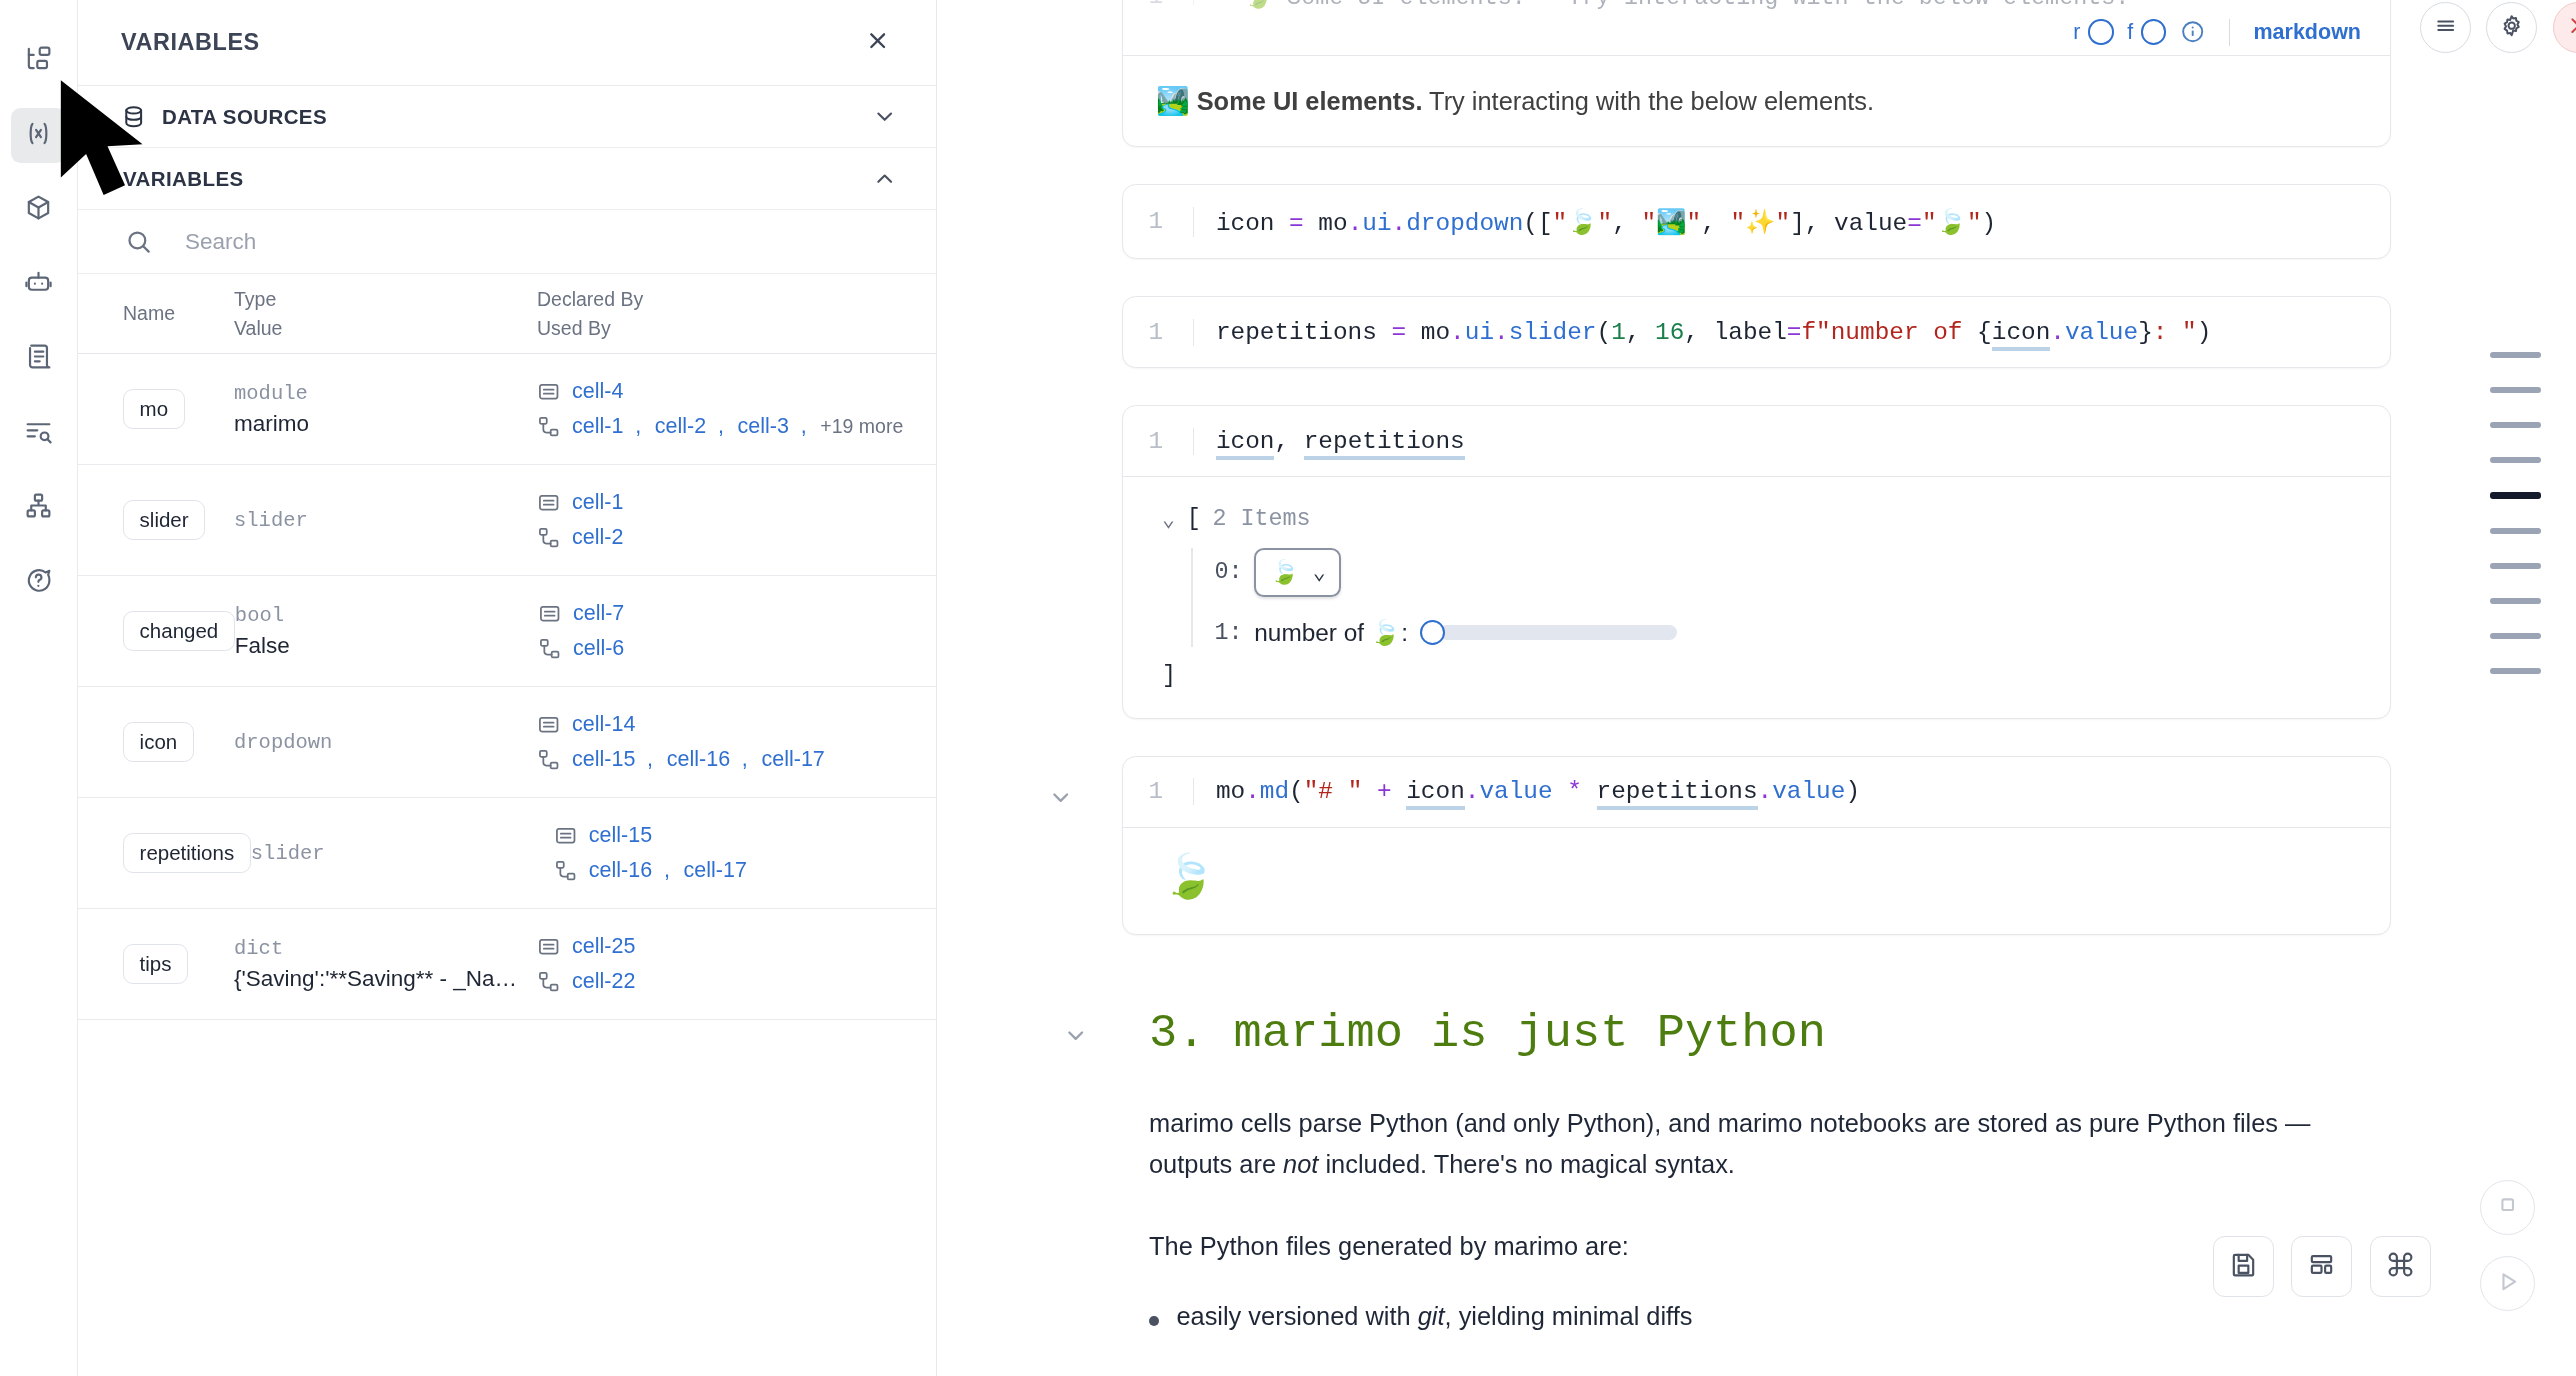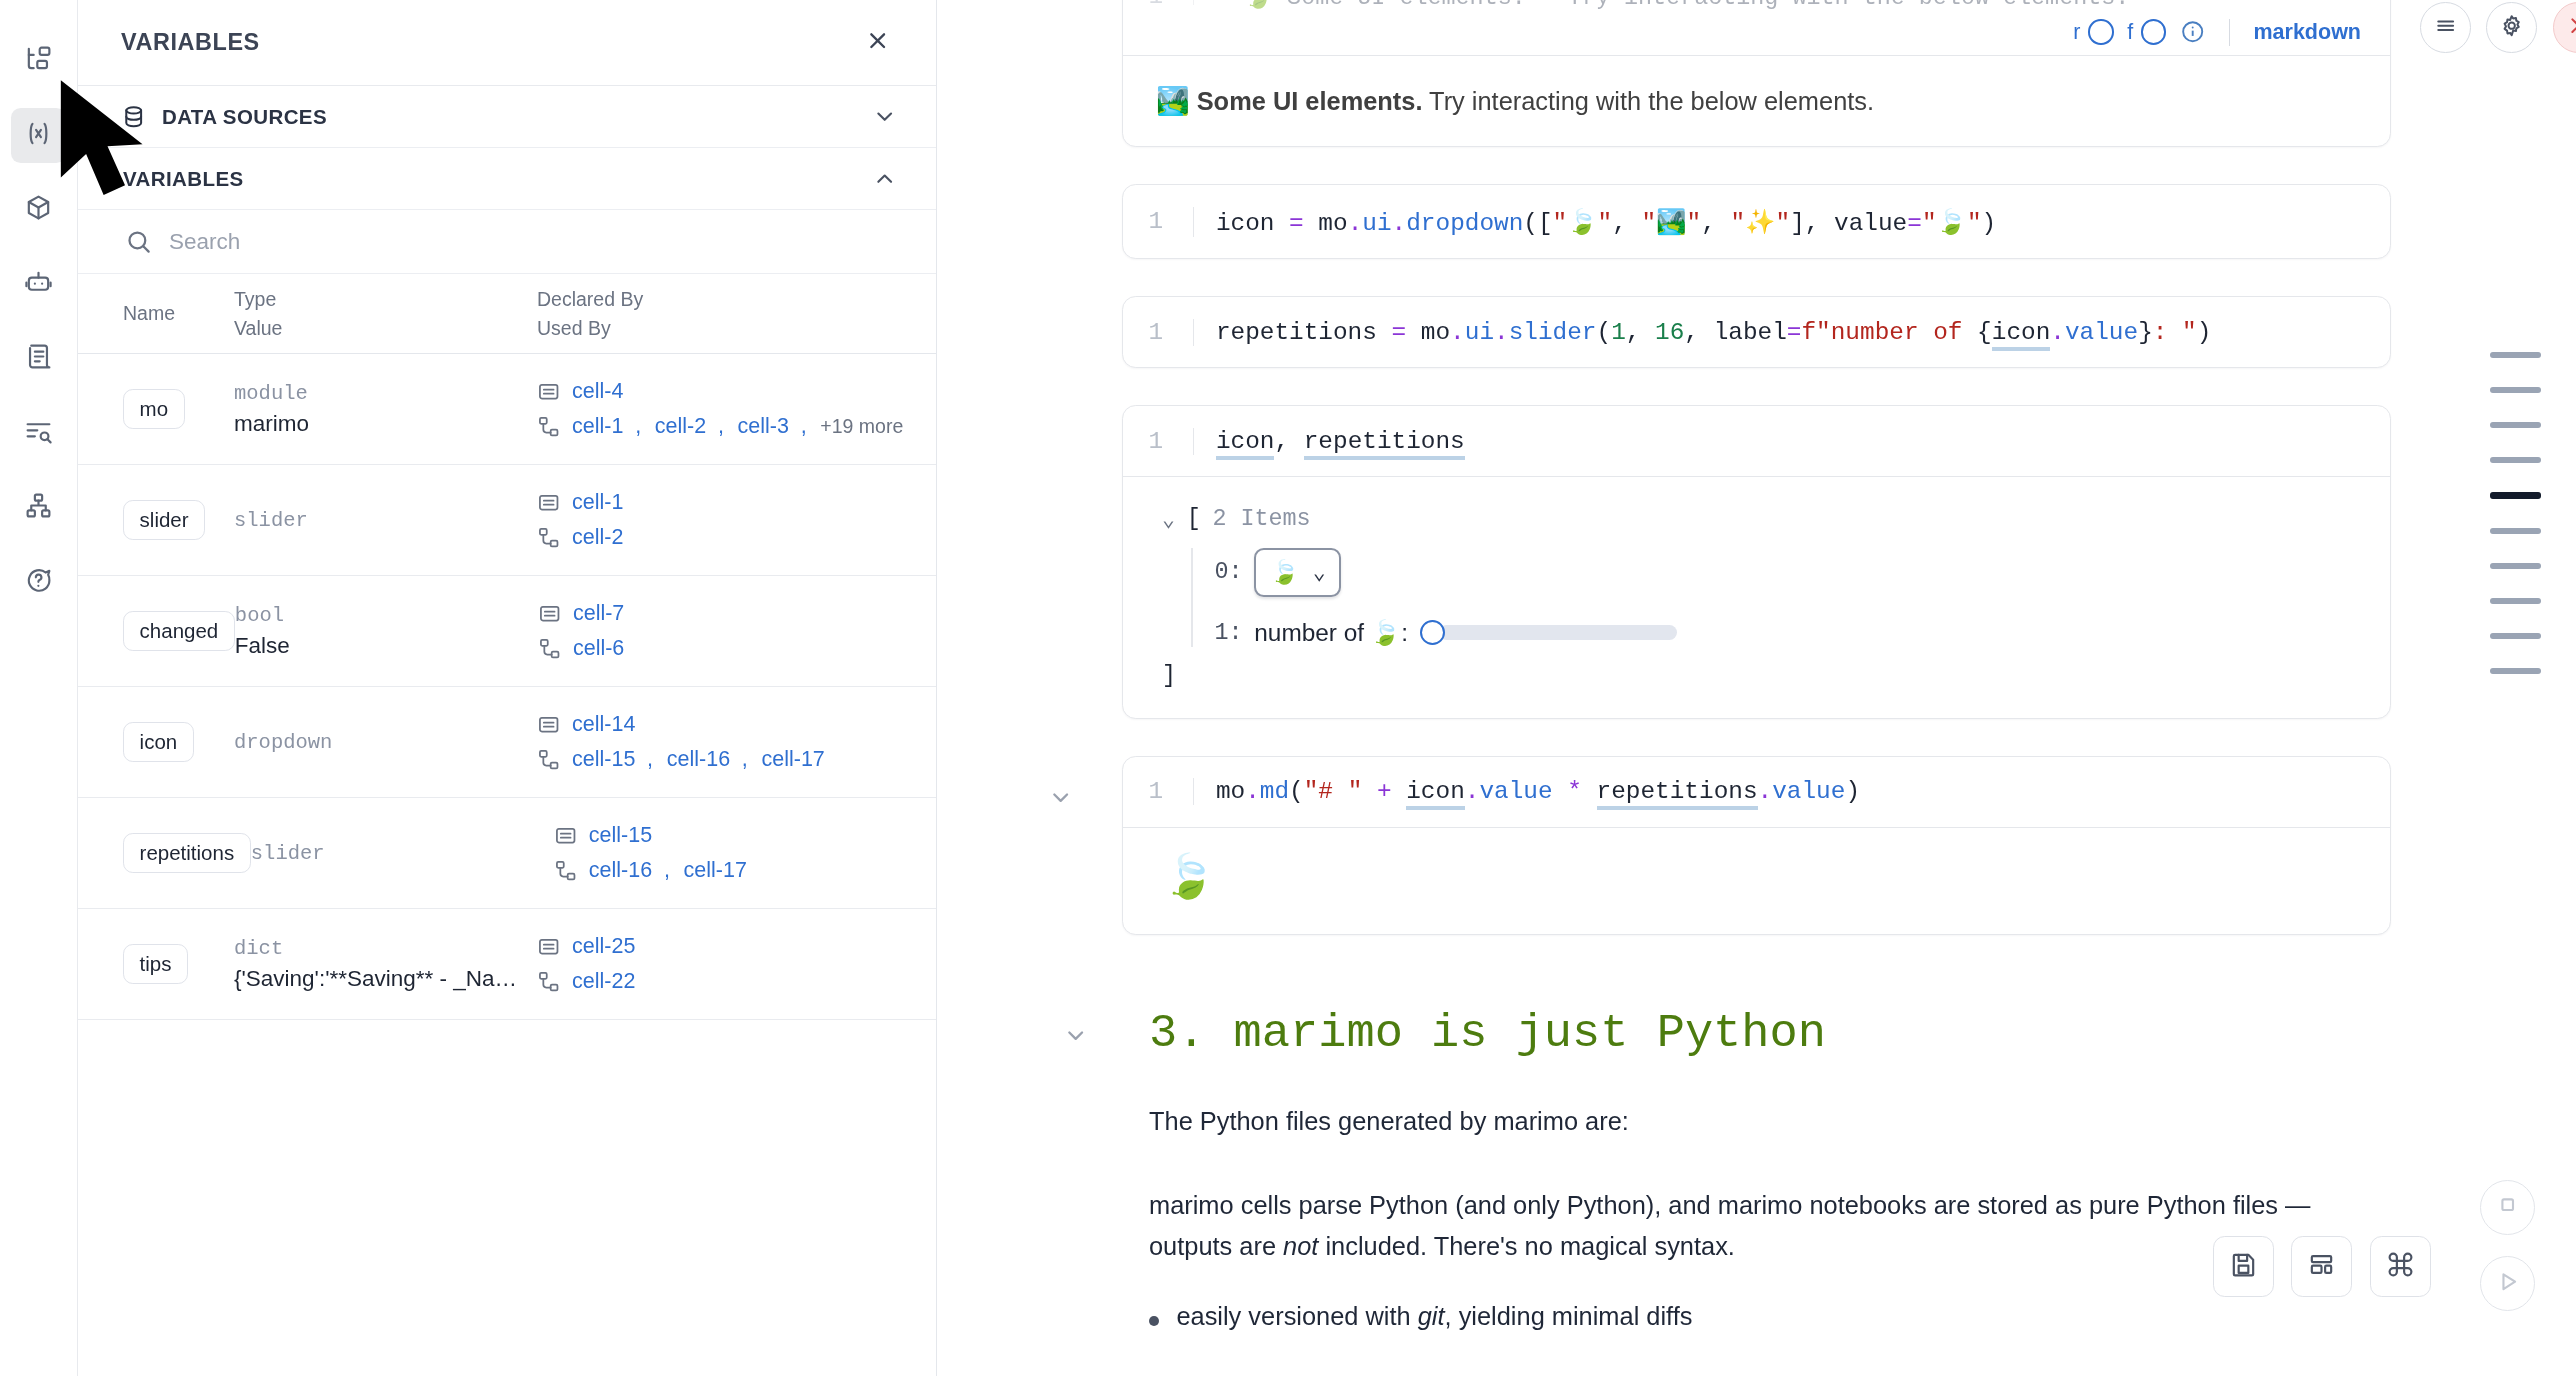--- a/index.html
+++ b/index.html
@@ -56,21 +56,21 @@
   }
   .section-row .sec-ico { width: 25.4px; height: 25.4px; color:#2b3344; flex:0 0 25.4px;}
   .section-row .sec-ico svg { width:25.4px; height:25.4px; stroke: currentColor; fill:none;
                               stroke-width:1.9; stroke-linecap:round; stroke-linejoin:round;}
   .section-label { font-size: 20.5px; font-weight: 700; letter-spacing: 0.4px; color:#2b3344; flex:1; }
   .chev { width: 25.4px; height: 25.4px; color:#4a5262; }
   .chev svg { width:25.4px; height:25.4px; stroke:currentColor; fill:none; stroke-width:2;
               stroke-linecap:round; stroke-linejoin:round;}
 
   .search-row {
-    height: 64px; display: flex; align-items: center; gap: 17px;
+    height: 64px; display: flex; align-items: center; gap: 33px;
     padding: 0 39px 0 47px; border-bottom: 1px solid #eceef2;
   }
   .search-row .s-ico { width: 27px; height: 27px; color:#6b7382; flex:0 0 27px;}
   .search-row .s-ico svg { width:27px; height:27px; stroke:currentColor; fill:none;
                            stroke-width:2; stroke-linecap:round;}
   .search-input {
     border: none; outline: none; font-size: 22.5px; color:#2b3344;
     font-family: "Liberation Sans", sans-serif; width: 100%; background: transparent;
   }
   .search-input::placeholder { color: #9aa1ae; }
@@ -662,24 +662,24 @@
     <div class="cell-wrap" style="margin-top:72px;">
       <div class="collapse-chev" style="left:-59px; top:15.6px;">
         <span>
           <svg viewBox="0 0 24 24">
               <path d="M6 9l6 6 6-6"></path>
             </svg>
         </span>
       </div>
       <div style="padding-left:27px;">
         <div class="h2">3. marimo is just Python</div>
-        <div class="prose" style="margin-top:41px;">The Python files generated by marimo are:</div>
         <div class="prose" style="margin-top:43px; max-width:1201px;">
           <span>marimo cells parse Python (and only Python), and marimo notebooks are stored as pure Python files — outputs are </span><i>not</i><span> included. There's no magical syntax.</span>
         </div>
+        <div class="prose" style="margin-top:41px;">The Python files generated by marimo are:</div>
         <div style="margin-top:35px;" id="bullets">
             <div class="bullet-row">
               <span class="dot"></span>
               <span>easily versioned with <i>git</i>, yielding minimal diffs</span>
             </div>
           </div>
       </div>
     </div>
 
     <div class="minimap" id="minimap">

